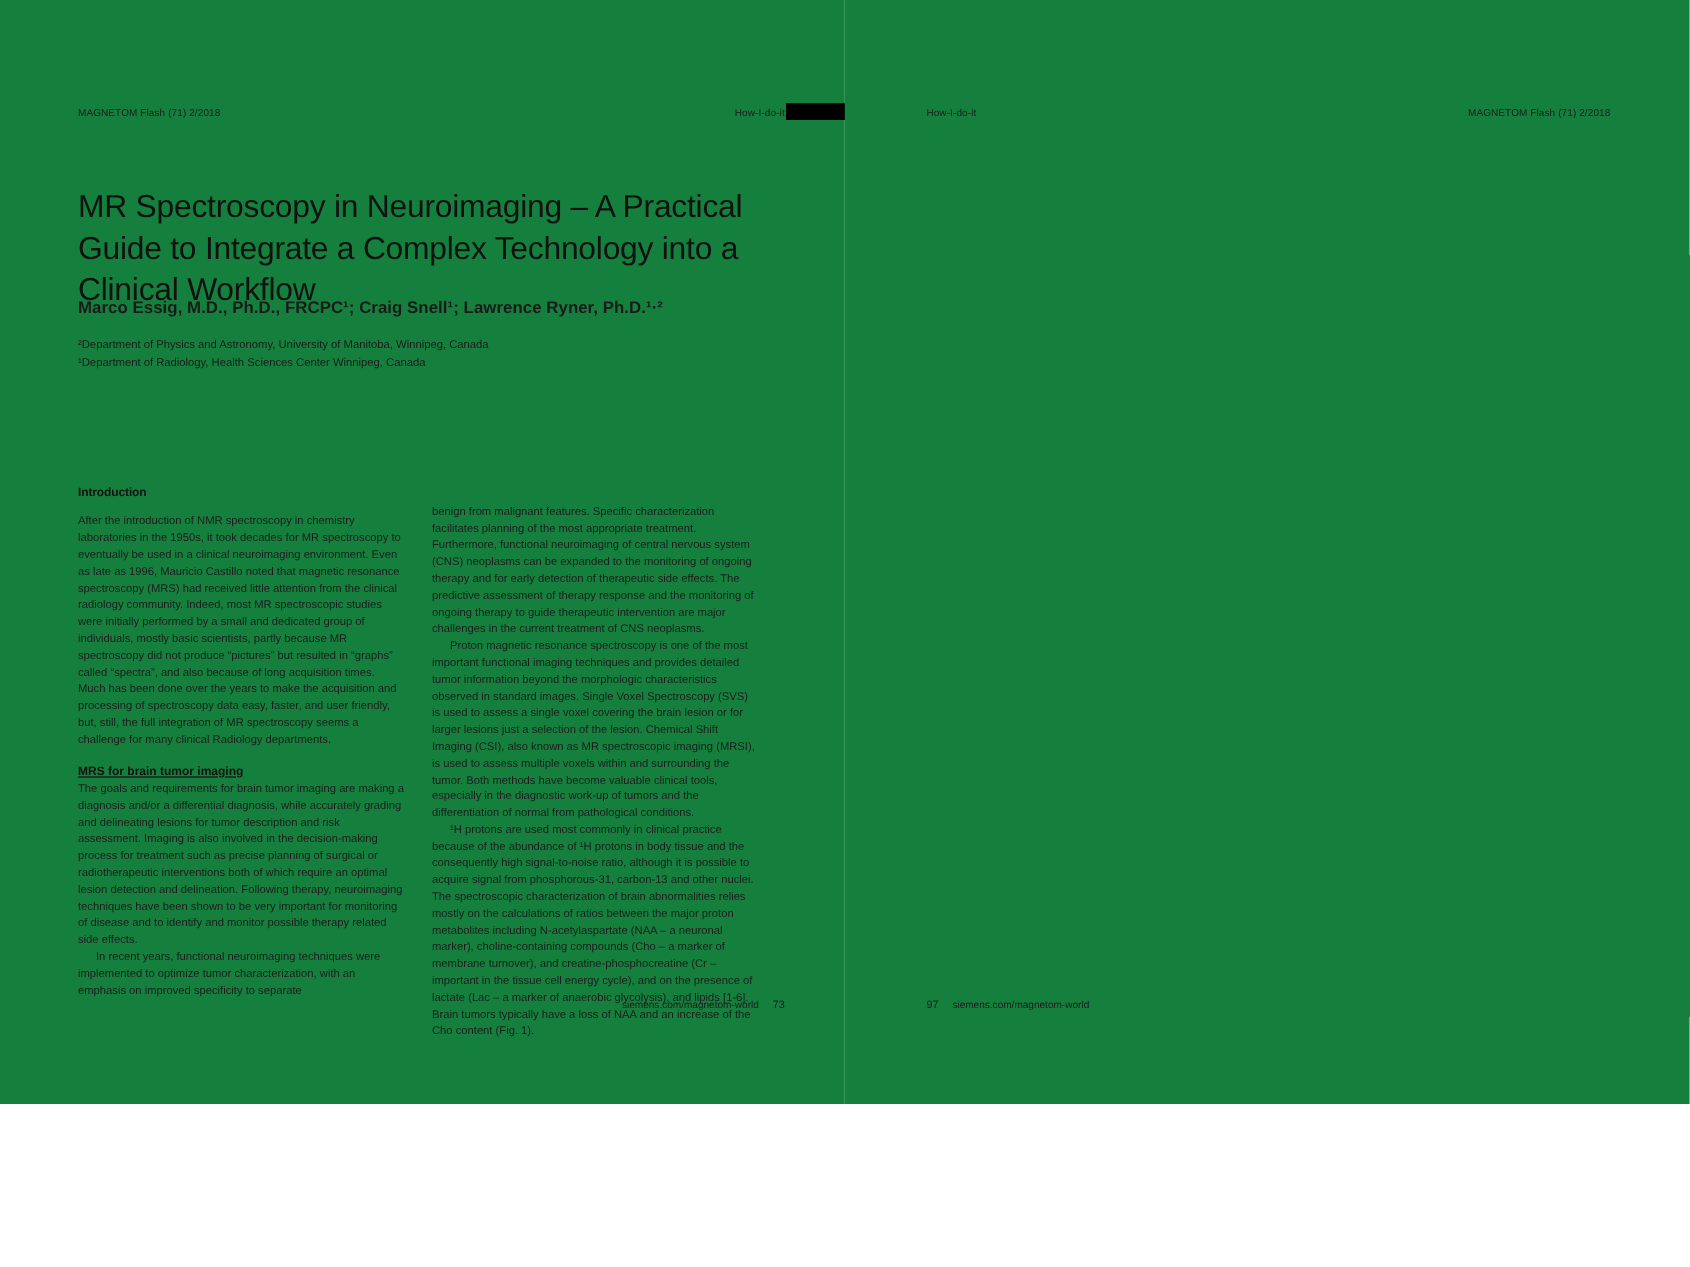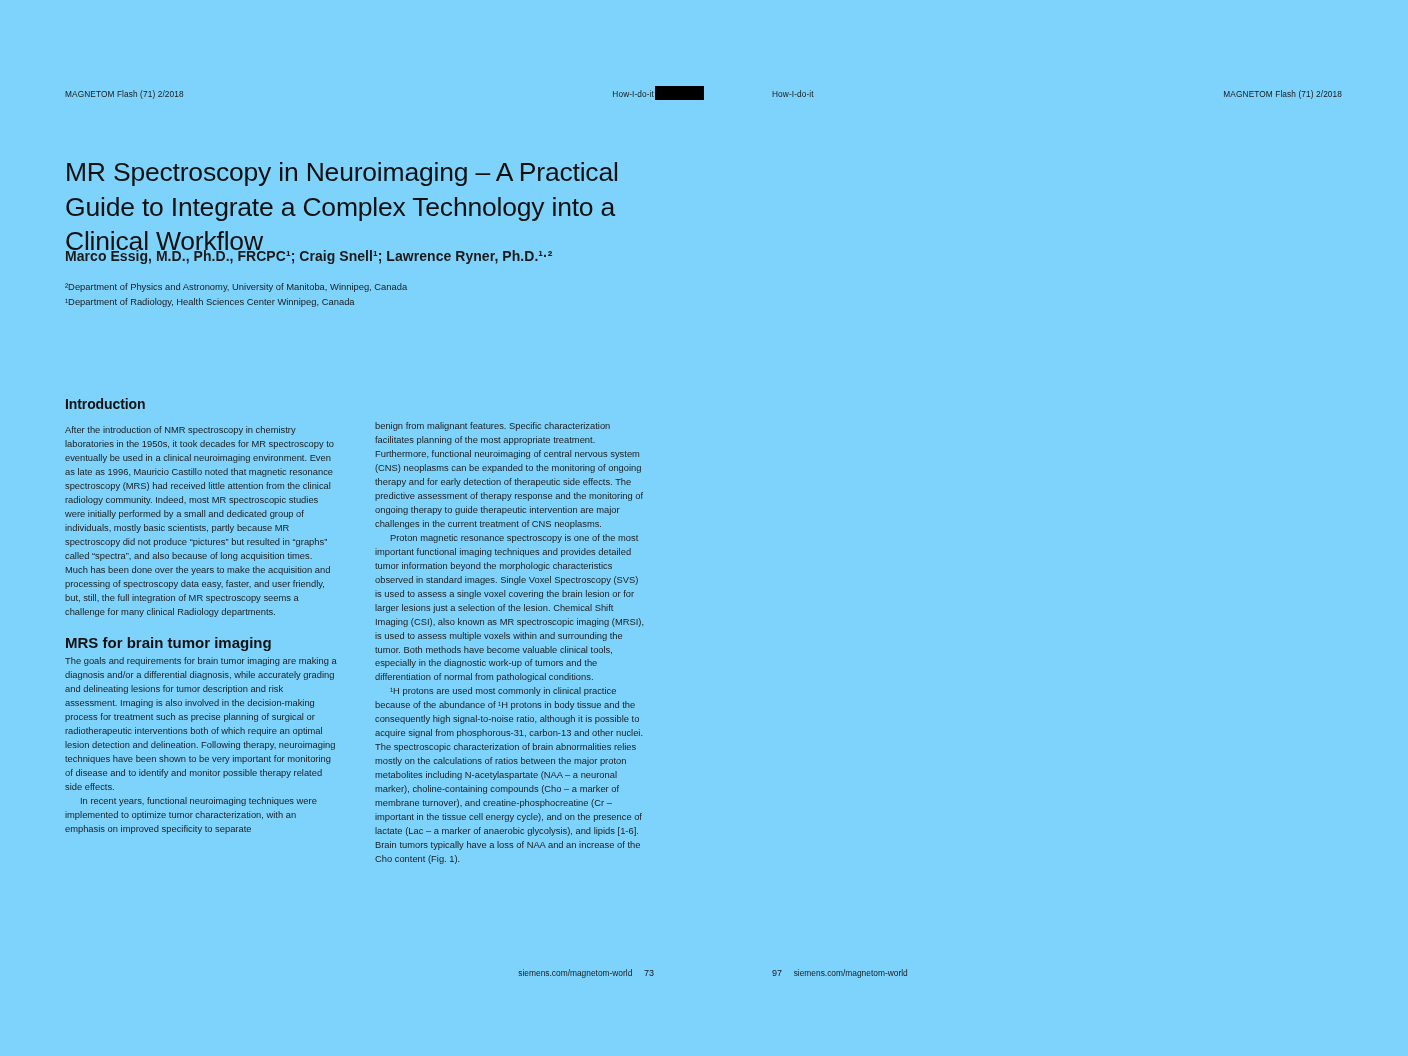--- a/index.html
+++ b/index.html
@@ -16,22 +16,22 @@
     overflow: hidden;
   }
   .spread {
     position: absolute;
     inset: 0;
     display: flex;
   }
   .page {
     position: relative;
     width: 704px;
-    height: 1056px;
-    background: #7dd3fc;
+    height: 920px;
+    background: #15803d;
     box-sizing: border-box;
   }
   
   .runhead {
     position: absolute;
     top: 89px;
     font-size: 8.3px;
     letter-spacing: .1px;
     color: #1a1a1a;
     white-space: nowrap;
@@ -83,35 +83,36 @@
   .col {
     position: absolute;
     font-size: 9.35px;
     line-height: 1.495;
     text-align: left;
     color: #1c1c1c;
   }
   .col p { margin: 0; }
   .col p.ind { text-indent: 15px; }
   .h2 {
-    font-size: 14px;
+    font-size: 10px;
     font-weight: bold;
-    margin: 8px 0 9px 0;
+    margin: 18px 0 9px 0;
     color: #111;
     letter-spacing: -.1px;
   }
   .h3 {
-    font-size: 15px;
+    font-size: 10px;
     font-weight: bold;
     margin: 13px 0 0 0;
     color: #111;
+    text-decoration: underline;
   }
 
   #col1 { left: 65px;  top: 386px; width: 272px; }
-  #col2 { left: 360px; top: 420px; width: 272px; margin-left: 15px; }
+  #col2 { left: 360px; top: 420px; width: 272px; }
 
   
   .footer {
     position: absolute;
     bottom: 78px;
     font-size: 8.4px;
     color: #1a1a1a;
     white-space: nowrap;
   }
   .footer .pg { font-weight: normal; font-size: 9px; }

